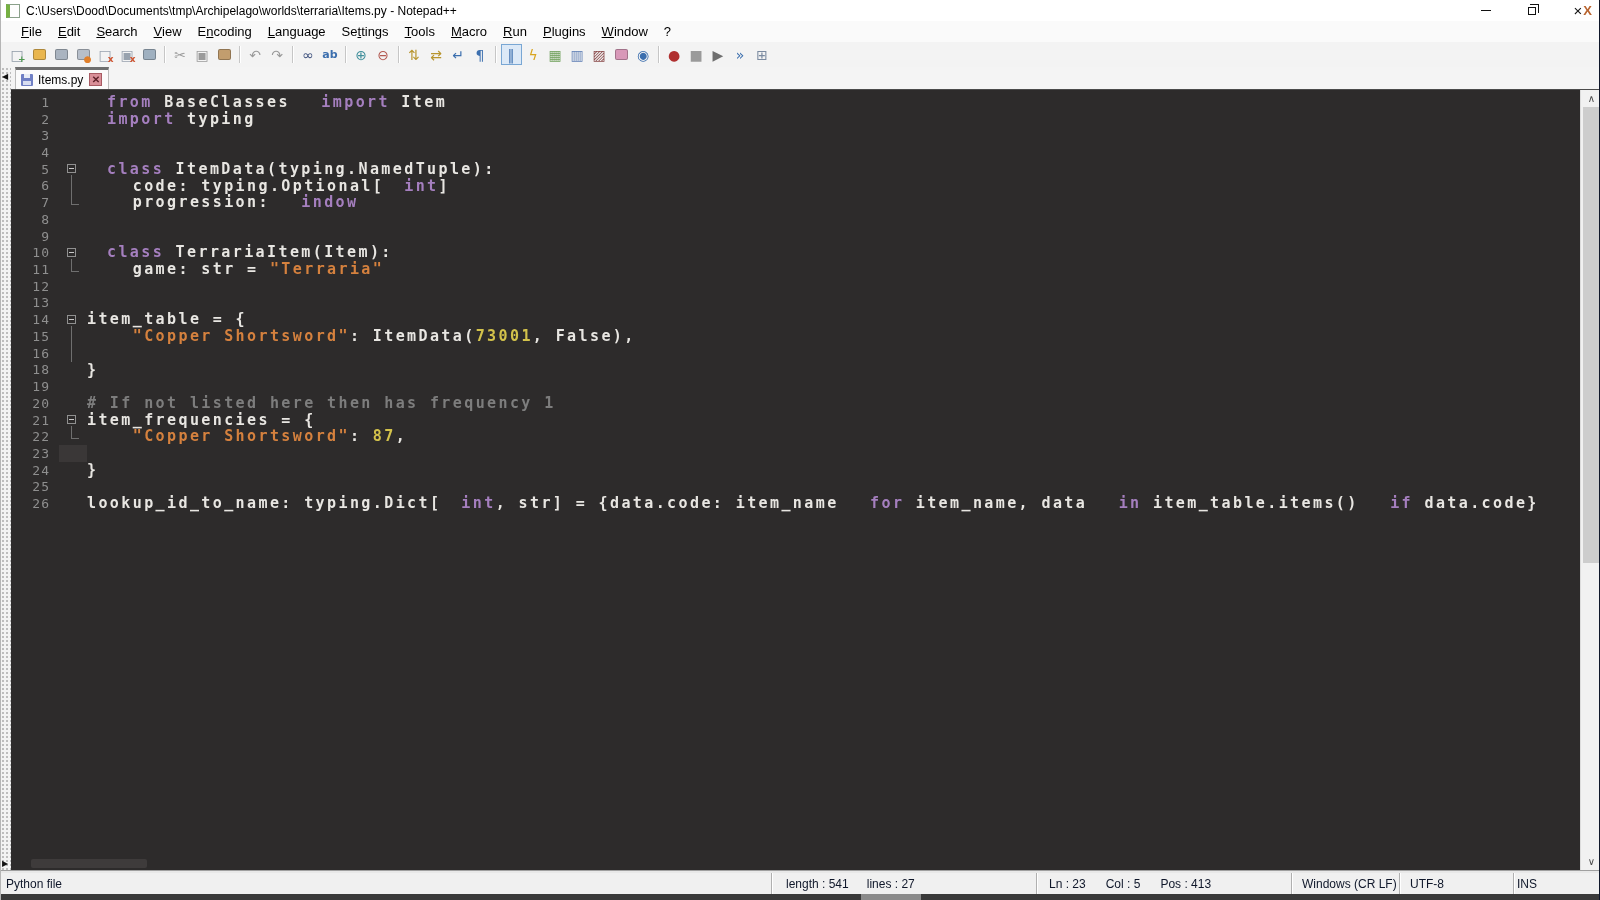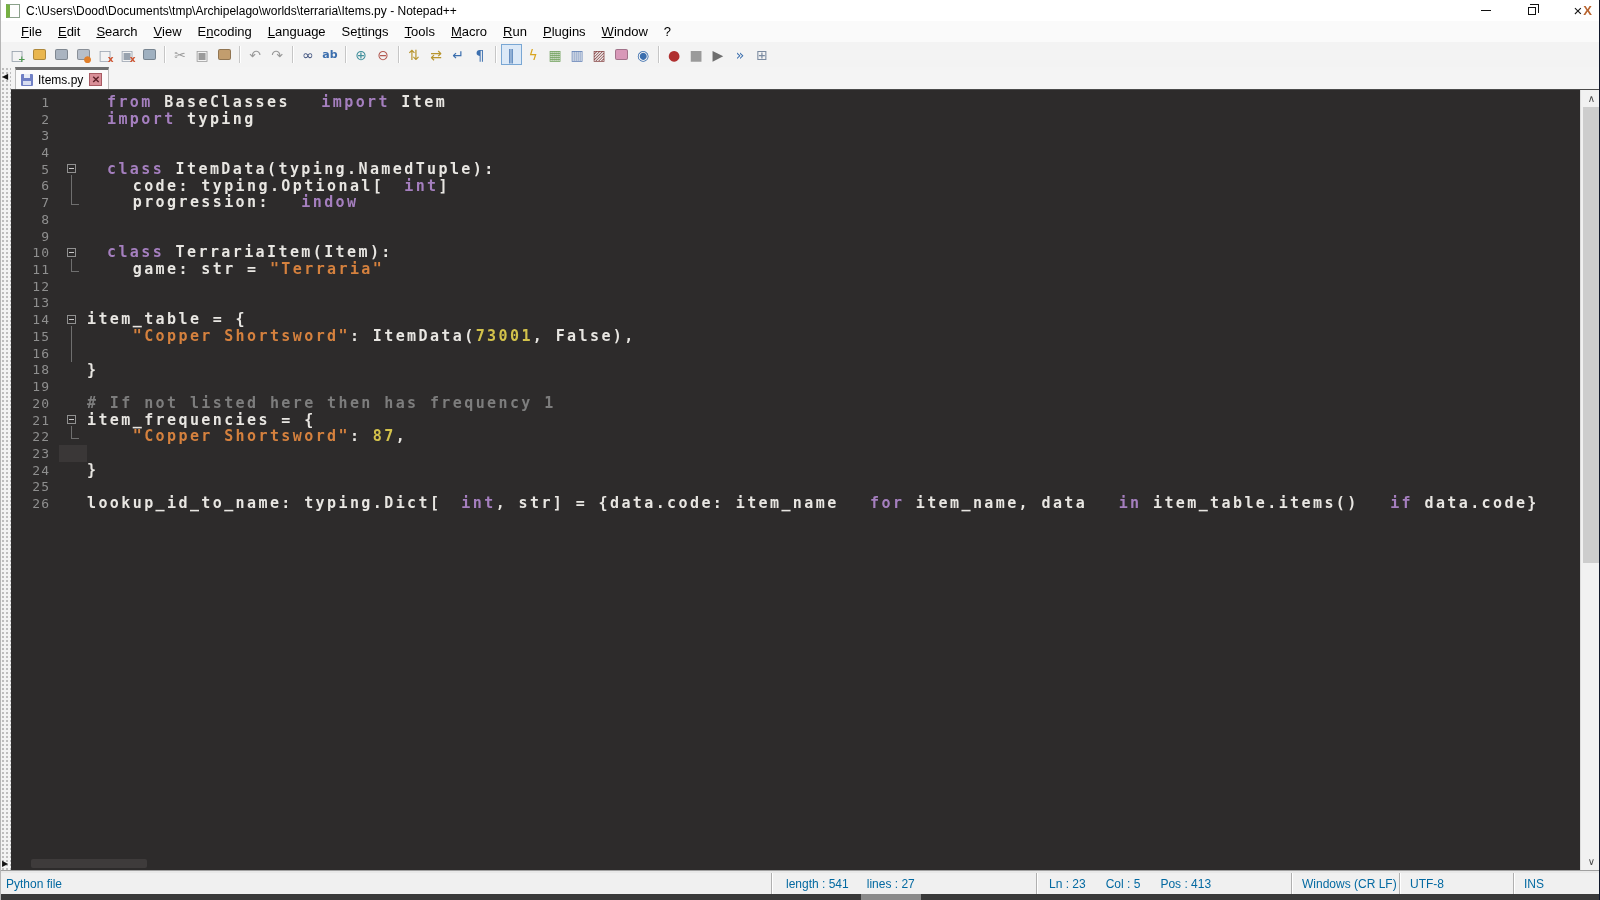--- a/index.html
+++ b/index.html
@@ -70,29 +70,29 @@
 
   
   #vscroll{width:21px;background:#f1f1f1;position:relative;border-left:1px solid #dcdcdc;}
   .varrow{position:absolute;left:0;width:21px;height:17px;display:flex;align-items:center;justify-content:center;
           color:#4a4a4a;font-size:10px;font-family:"DejaVu Sans",sans-serif;}
   #varrow-up{top:0;} #varrow-down{bottom:0;}
   #vthumb{position:absolute;left:2px;top:17px;width:17px;height:456px;background:#cdcdcd;}
 
   
   #statusgap{position:absolute;left:0;top:870px;width:1600px;height:3px;background:#e8e8e8;border-top:1px solid #9f9f9f;}
-  #statusbar{position:absolute;left:0;top:873px;width:1600px;height:21px;background:#f0f0f0;display:flex;align-items:center;font-size:12px;color:#0369a1;}
+  #statusbar{position:absolute;left:0;top:873px;width:1600px;height:21px;background:#f0f0f0;display:flex;align-items:center;font-size:12px;color:#0f172a;}
   .ssec{height:21px;display:flex;align-items:center;white-space:nowrap;overflow:hidden;}
   .ssec + .ssec{border-left:1px solid #b0b0b0;box-shadow:inset 1px 0 0 #ffffff;}
   #s-doctype{width:770px;padding-left:5px;}
   #s-lenlines{width:265px;padding-left:14px;gap:18px;}
   #s-cursor{width:255px;padding-left:12px;gap:20px;}
   #s-eol{width:108px;padding-left:10px;}
   #s-enc{width:114px;padding-left:10px;}
-  #s-ins{flex:1;padding-left:10px;}
+  #s-ins{flex:1;padding-left:3px;}
 
   
   #taskbar{position:absolute;left:0;top:894px;width:1600px;height:6px;background:#3a3a3a;}
   #taskbar .lite{position:absolute;left:860px;top:0;width:60px;height:6px;background:#8a8a8a;}
 </style>
 </head>
 <body>
 
 <div id="window">
 

